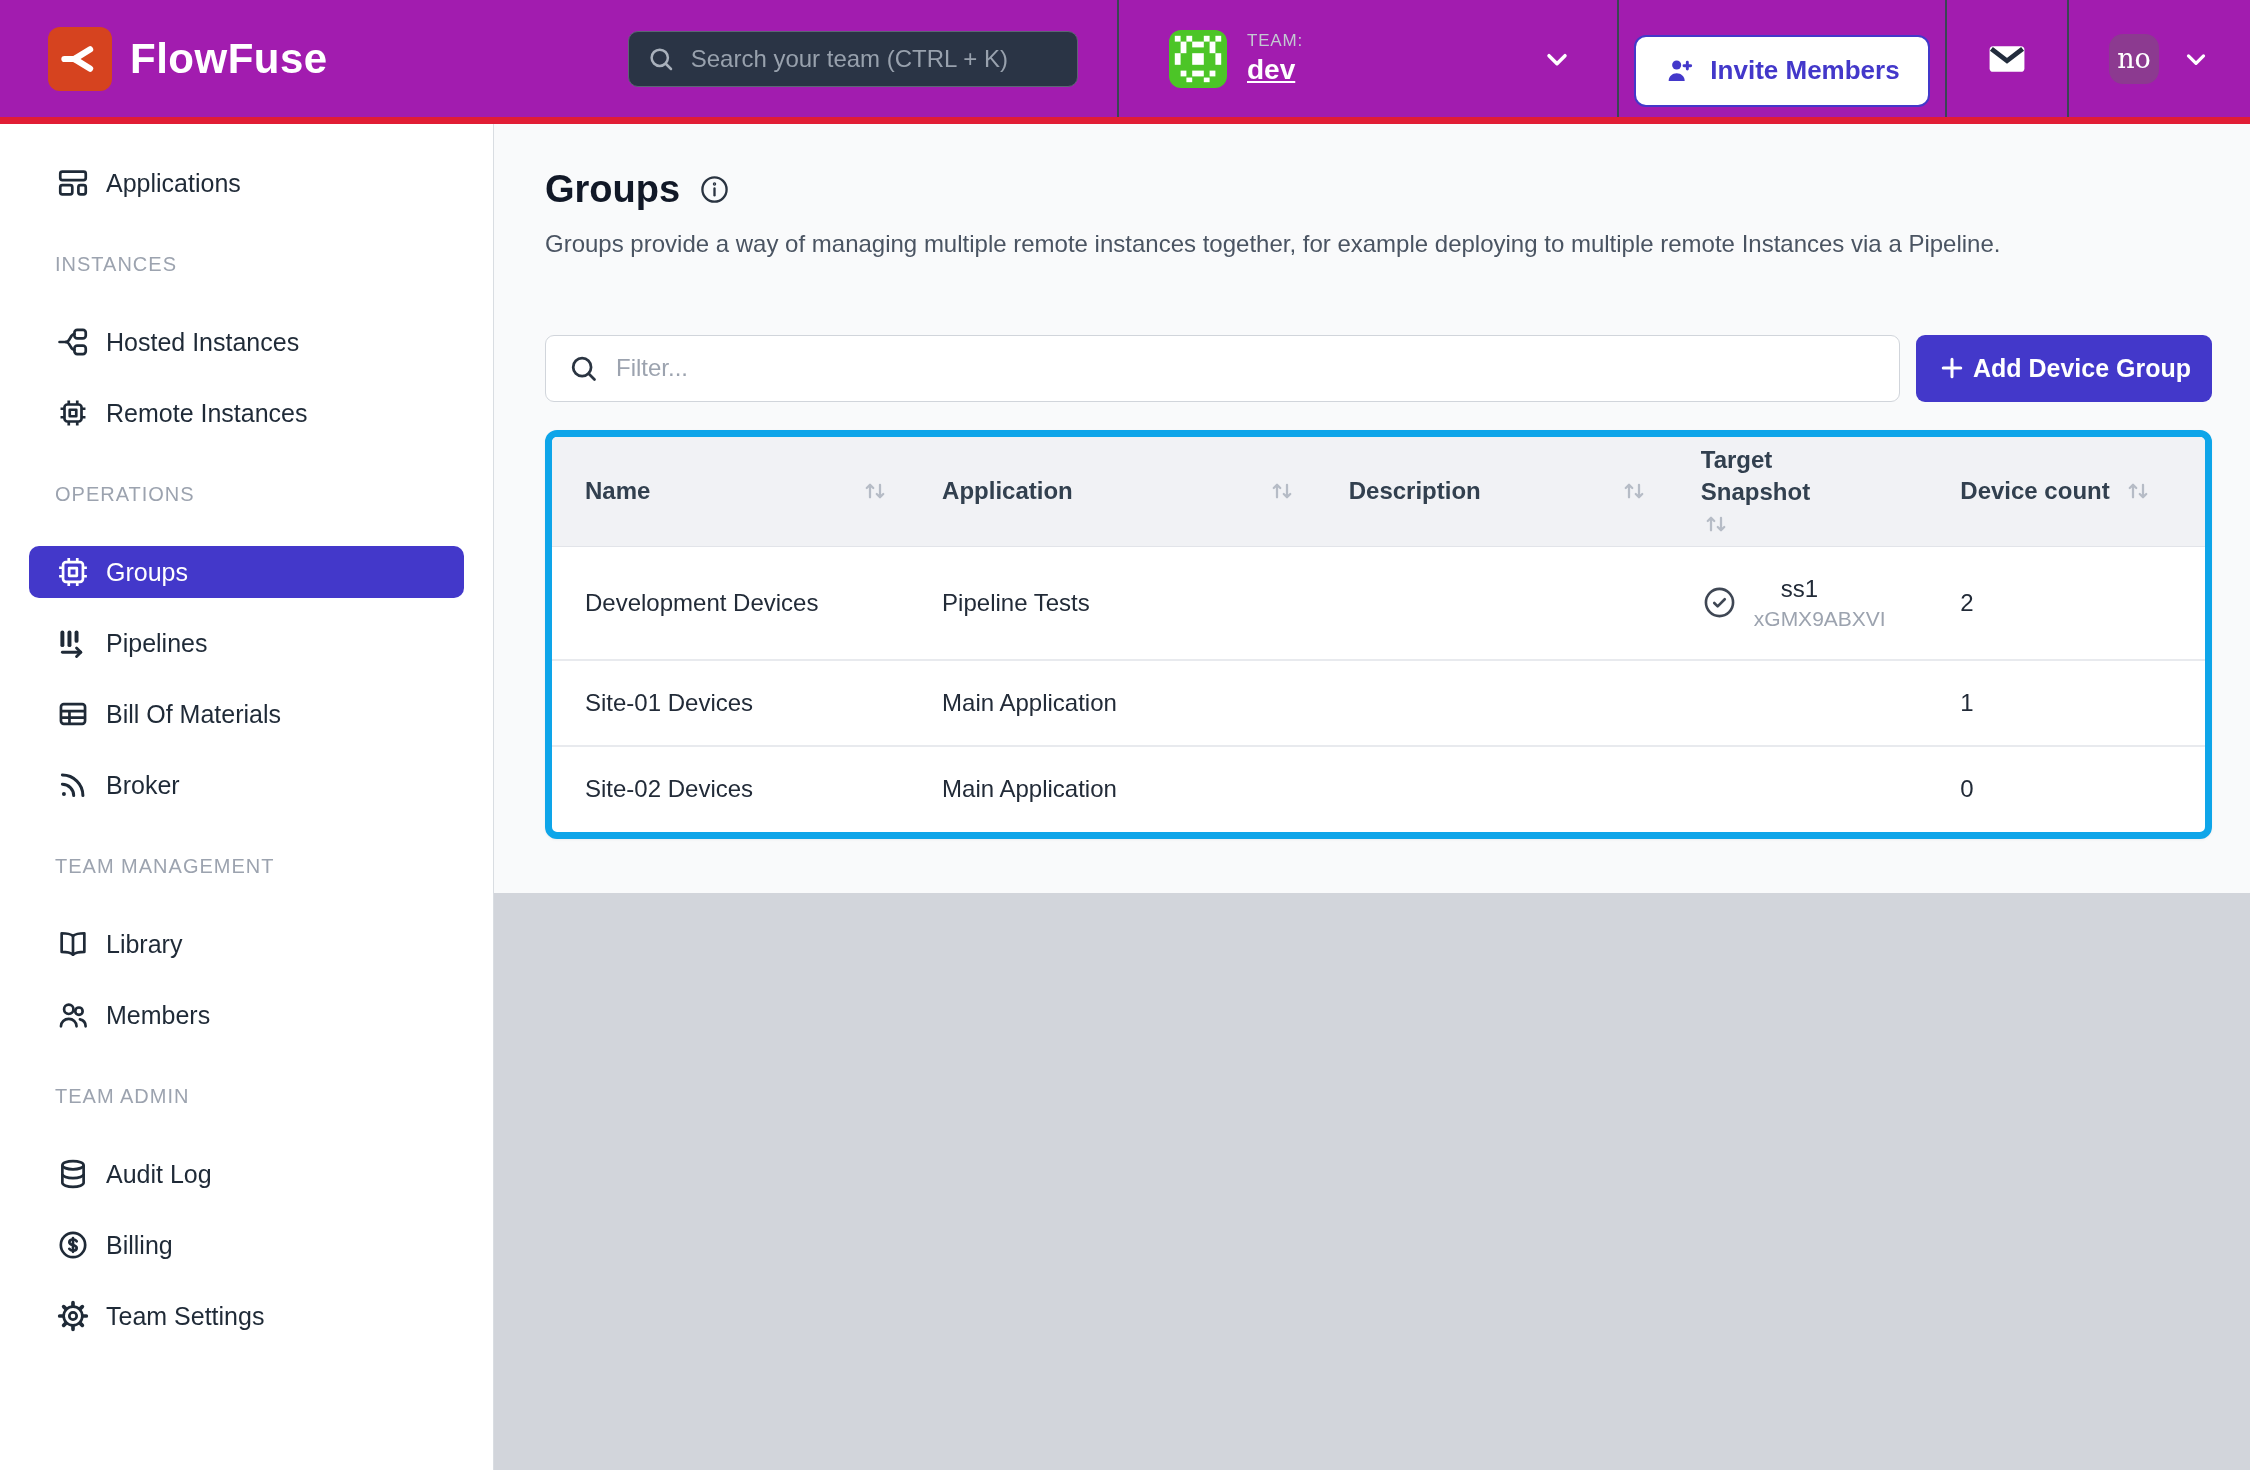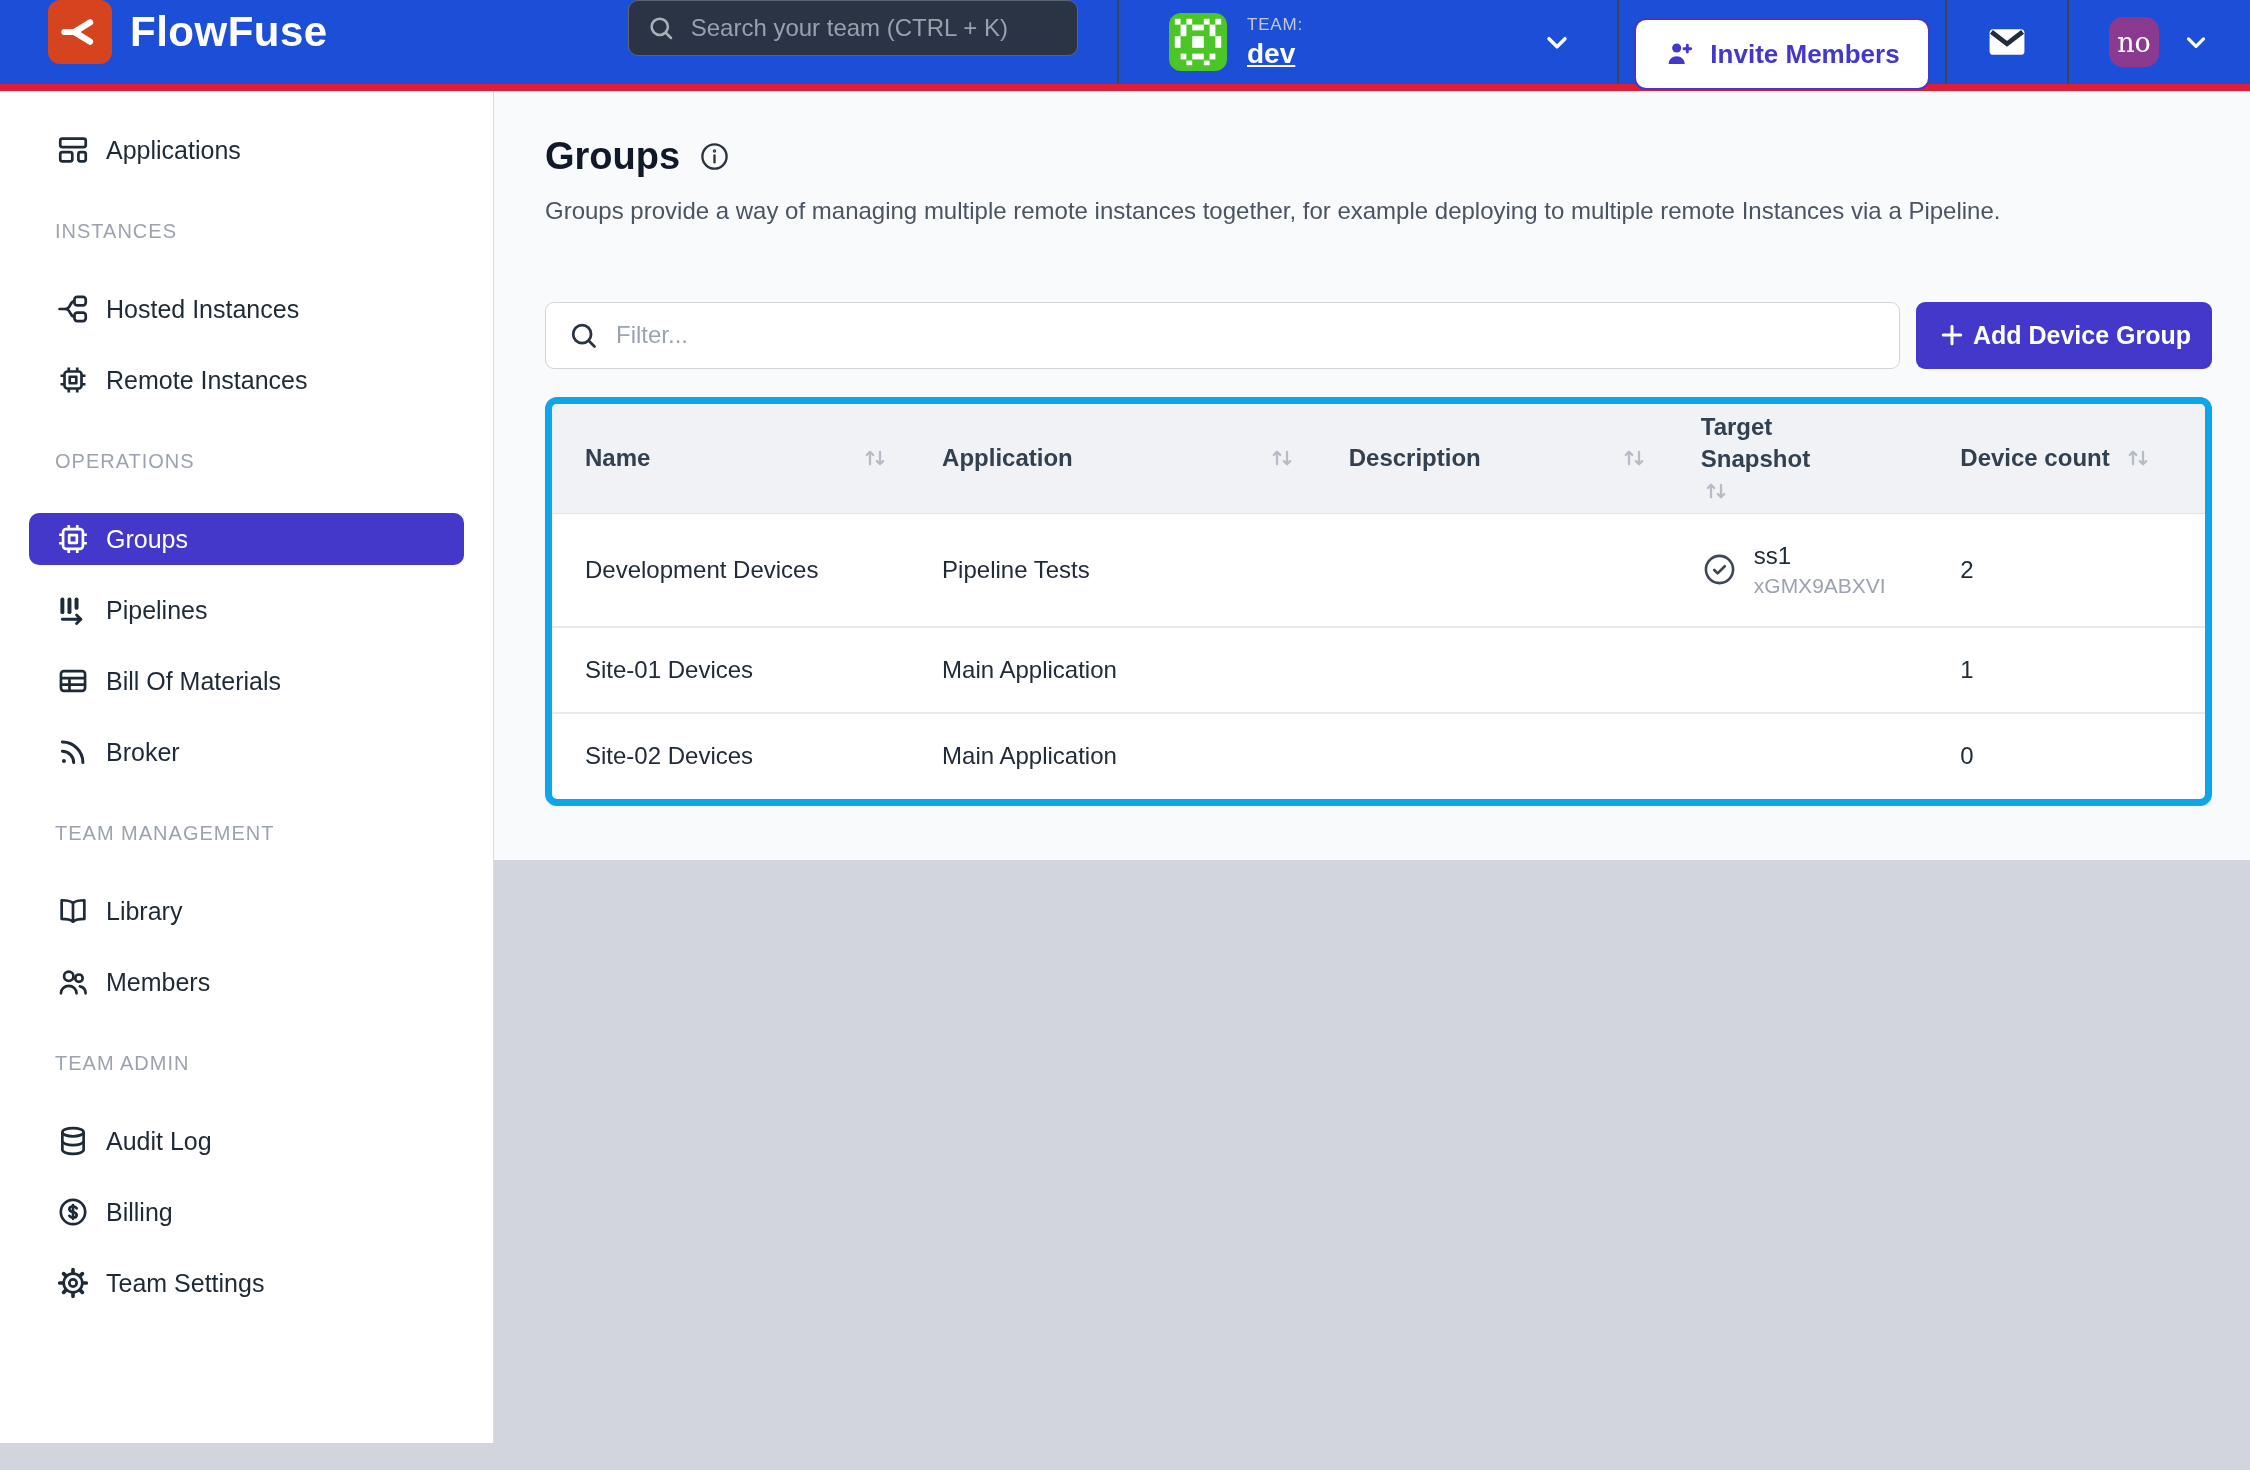--- a/index.html
+++ b/index.html
@@ -2,21 +2,21 @@
 <html><head>
 <meta charset="utf-8">
 <style>
   * { margin:0; padding:0; box-sizing:border-box; }
   body {
     width:2250px; height:1470px; overflow:hidden;
     font-family:"Liberation Sans", sans-serif;
     background:#D2D5DB;
   }
   
-  .topbar { height:84px; background:#1d4ed8; display:flex; align-items:flex-start; }
+  .topbar { height:117px; background:#a21caf; display:flex; align-items:center; }
   .accent-line { height:7px; background:#E11D35; }
   .brand { display:flex; align-items:center; gap:18px; margin-left:48px; }
   .logo { width:64px; height:64px; border-radius:12px; background:#D6431F;
           display:flex; align-items:center; justify-content:center; flex:none; }
   .brand-name { font-size:42px; font-weight:700; color:#fff; letter-spacing:.5px; }
   .search-wrap { position:relative; margin-left:300px; width:450px; }
   .search-wrap svg { position:absolute; left:18px; top:13px; }
   .tb-search-input { width:100%; height:56px; background:#2A3445; border:1px solid #5B6573;
           border-radius:10px; color:#E5E7EB; font-size:24px; padding:0 20px 0 62px; outline:none; }
   .tb-search-input::placeholder { color:#98A1AD; }
@@ -72,21 +72,21 @@
           border-bottom:1px solid #E2E4E9; cursor:pointer; }
   .th-inner { display:flex; align-items:center; justify-content:space-between; padding-right:52px; }
   .th-snap .th-inner { align-items:flex-start;flex-direction:column; }
   .th-snap .col-label { width:170px; line-height:1.35; }
   th.c-name { padding-left:33px; }
   td { font-size:24px; color:#222B38; vertical-align:middle; }
   td.c-name { padding-left:33px; }
   tr.r1 td { height:113px; }
   tr.r2 td, tr.r3 td { height:86px; border-top:2px solid #E8EAEE; }
   .snap { display:flex; align-items:center; gap:16px; }
-  .snap-name { font-size:24px; color:#222B38; }
+  .snap-name { font-size:24px; color:#222B38;margin-left:27px; }
   .snap-id { font-size:21px; color:#9CA3AF; margin-top:4px; }
   .sort-icon { display:flex; flex:none; }
   .rest { flex:1; background:#D2D5DB; }
   svg { display:block; }
 </style>
 </head>
 <body>
 
 <div class="topbar">
   <div class="brand">

